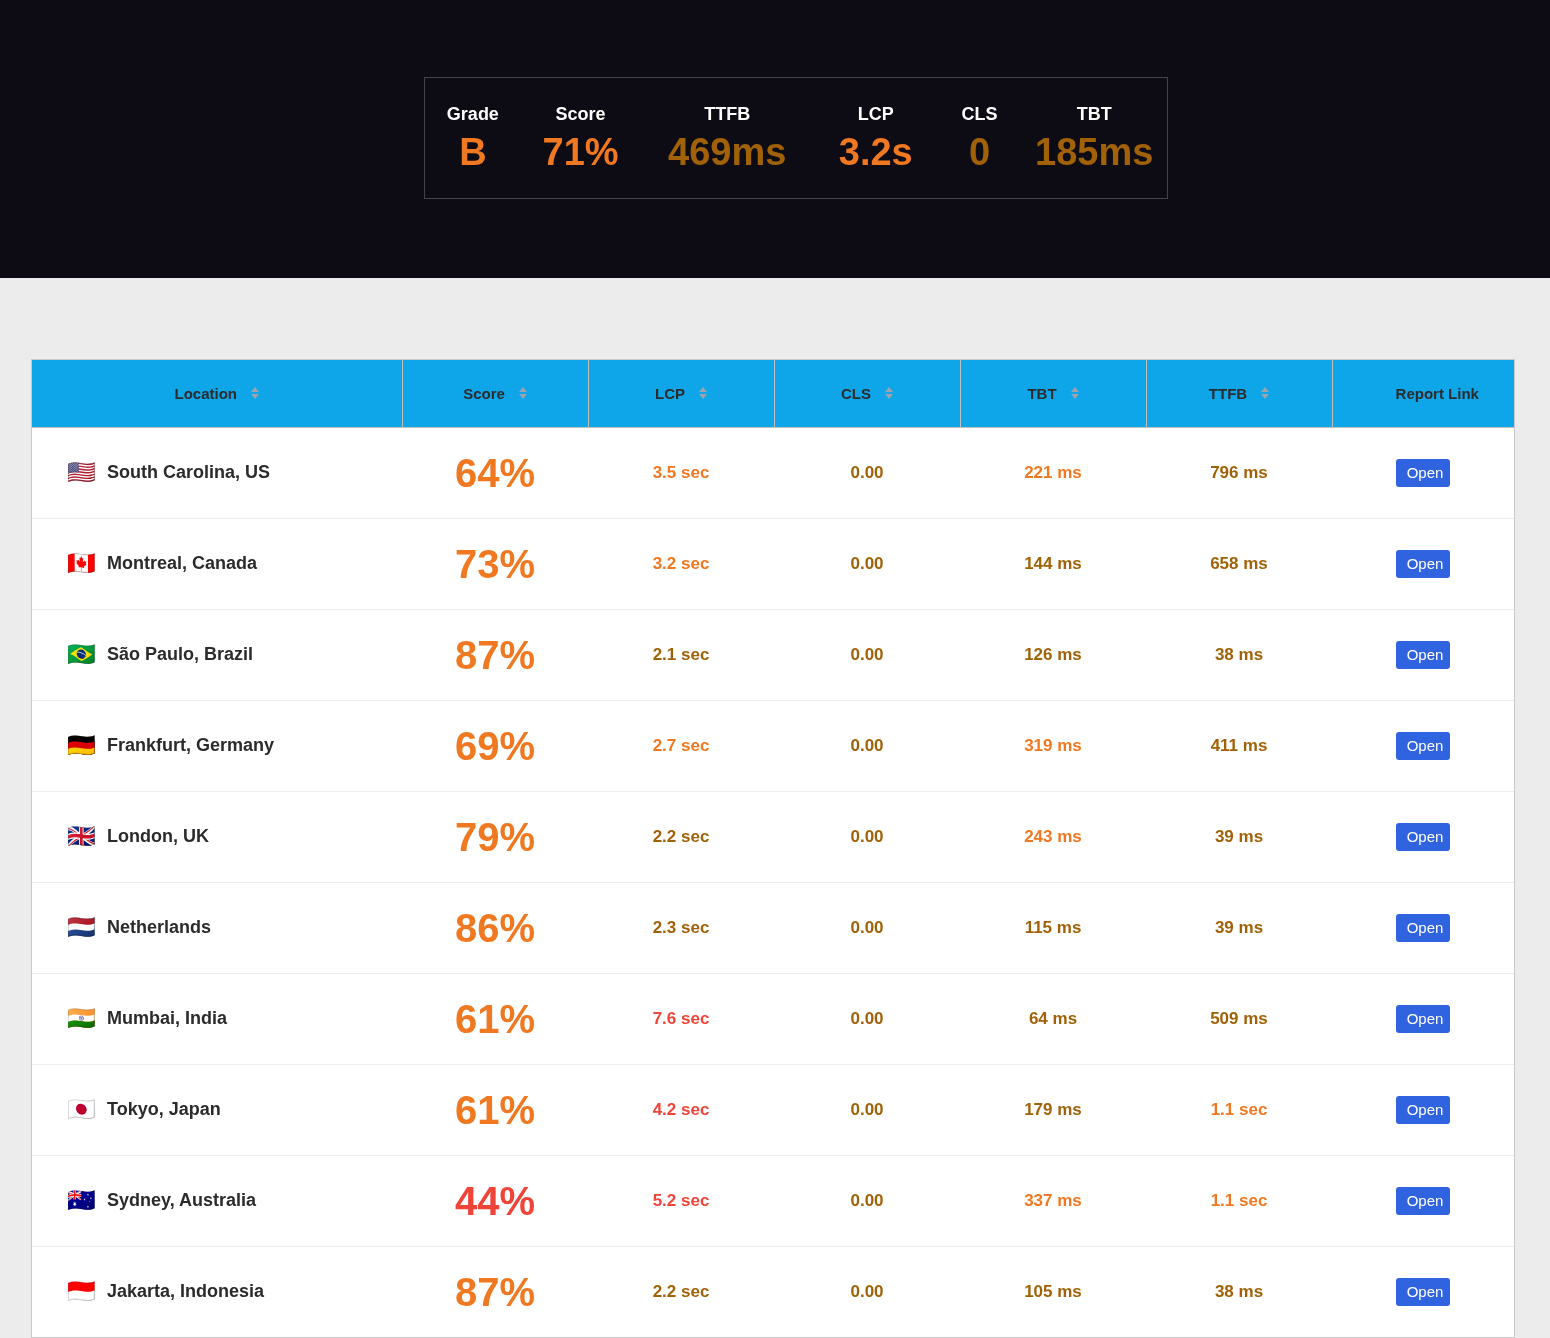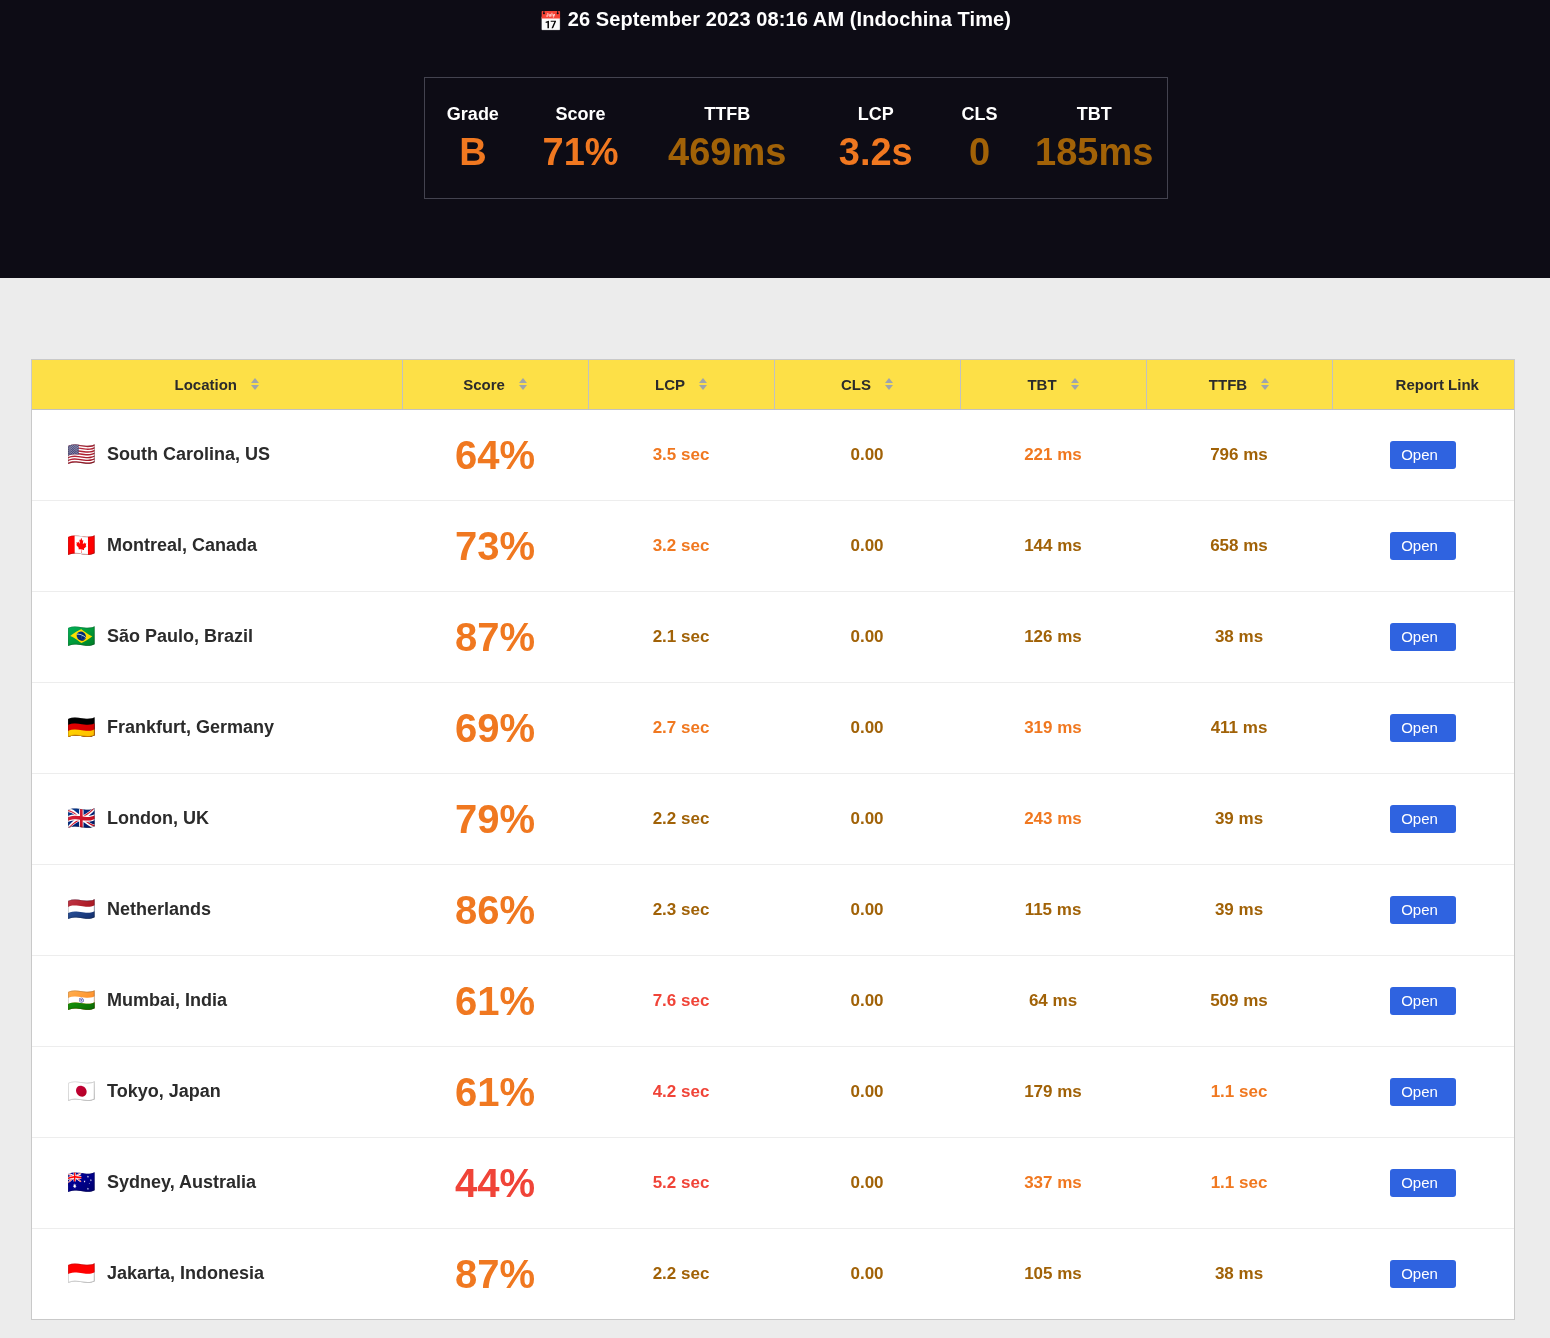--- a/index.html
+++ b/index.html
@@ -88,27 +88,27 @@
     background: #ffffff;
     border: 1px solid #c9c9c9;
     box-sizing: border-box;
   }
   table.report {
     border-collapse: collapse;
     width: 100%;
     table-layout: fixed;
   }
   table.report thead th {
-    background: #fde047;
+    background: #0ea5e9;
     border-right: 1px solid #c1c1c1;
     border-bottom: 1px solid #c1c1c1;
     color: #2b2b2b;
     font-size: 15px;
     font-weight: bold;
-    height: 49px;
+    height: 67px;
     padding: 0;
     text-align: center;
     vertical-align: middle;
     box-sizing: border-box;
   }
   table.report thead th:last-child { border-right: none; padding-left: 28px; }
   .th-inner {
     display: flex;
     align-items: center;
     justify-content: center;
@@ -171,43 +171,40 @@
     font-weight: bold;
     line-height: 20px;
   }
   .open-btn {
     display: inline-block;
     background: #2f63e0;
     color: #ffffff;
     font-size: 15px;
     font-weight: normal;
     font-family: "Liberation Sans", sans-serif;
-    padding: 5px 18px 6px 11px;
+    padding: 5px 7px 6px 11px;
     border: none;
     border-radius: 3px;
     cursor: pointer;
     line-height: 17px;
   }
 
   
   col.c-loc    { width: 370px; }
   col.c-score  { width: 186px; }
   col.c-lcp    { width: 186px; }
   col.c-cls    { width: 186px; }
   col.c-tbt    { width: 186px; }
   col.c-ttfb   { width: 186px; }
   col.c-report { width: 182px; }
 </style>
 </head>
 <body>
 
 <div class="hero">
-  <div class="hero-date">
-    <span class="cal-icon">📅</span><span>26 September 2023 08:16 AM (Indochina Time)</span>
-  </div>
 
   <div class="summary-box">
     <div class="metric m-grade">
       <div class="metric-label">Grade</div>
       <div class="metric-value v-orange">B</div>
     </div>
     <div class="metric m-score">
       <div class="metric-label">Score</div>
       <div class="metric-value v-orange">71%</div>
     </div>

